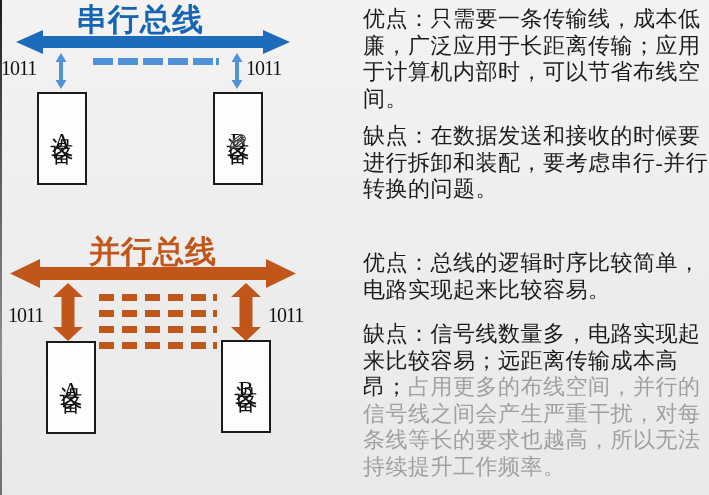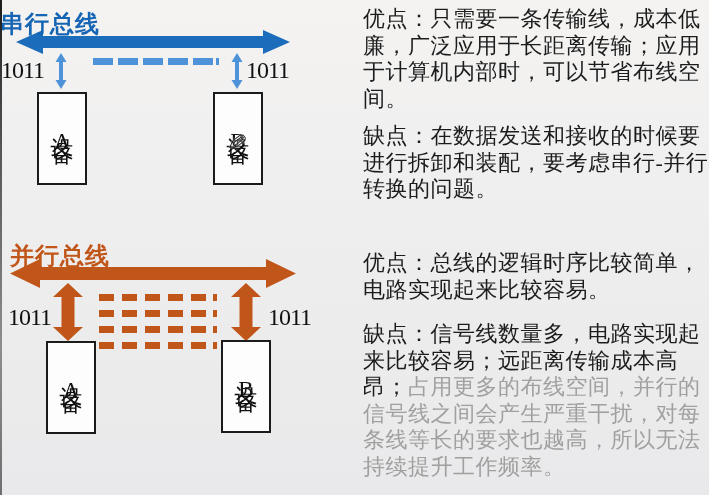--- a/index.html
+++ b/index.html
@@ -10,30 +10,29 @@
     background:linear-gradient(180deg,#f4f3f2 0%,#efeeee 45%,#e9e9eb 100%);
     font-family:"Liberation Serif","DejaVu Serif",serif;
     color:#1a1a1a;
   }
   .left-edge{
     position:absolute;left:0;top:0;width:2px;height:495px;
     background:linear-gradient(180deg,#1c1c1c 0%,#555 30%,#8d8d8d 70%,#6f6f6f 100%);
   }
   .diagram-layer{position:absolute;left:0;top:0;width:709px;height:495px;}
   .bus-title{
-    position:absolute;
-    font-weight:bold;font-size:24px;line-height:1.1;
+    position:absolute;text-align:center;
+    font-weight:bold;font-size:31px;line-height:1.1;
     font-family:"Liberation Serif","DejaVu Serif",serif;
     letter-spacing:1px;
-    margin-top:8px;
   }
   .bus-title.serial{left:0;top:3px;width:280px;color:#1565b4;}
   .bus-title.parallel{left:10px;top:235px;width:286px;color:#c1561b;font-family:Liberation Serif, serif;}
   .bits{
-    position:absolute;font-size:24px;line-height:1;color:#111;
+    position:absolute;font-size:20px;line-height:1;color:#111;
     letter-spacing:-1px;font-family:"Liberation Serif","DejaVu Serif",serif;
   }
   .bits.s-left{left:1px;top:58px;}
   .bits.s-right{left:246px;top:58px;}
   .bits.p-left{left:8px;top:305px;}
   .bits.p-right{left:268px;top:305px;}
   .device-box{
     position:absolute;width:50px;height:93px;box-sizing:border-box;
     background:#fdfdfd;border:2px solid #1b1b1b;
     display:flex;align-items:center;justify-content:center;

